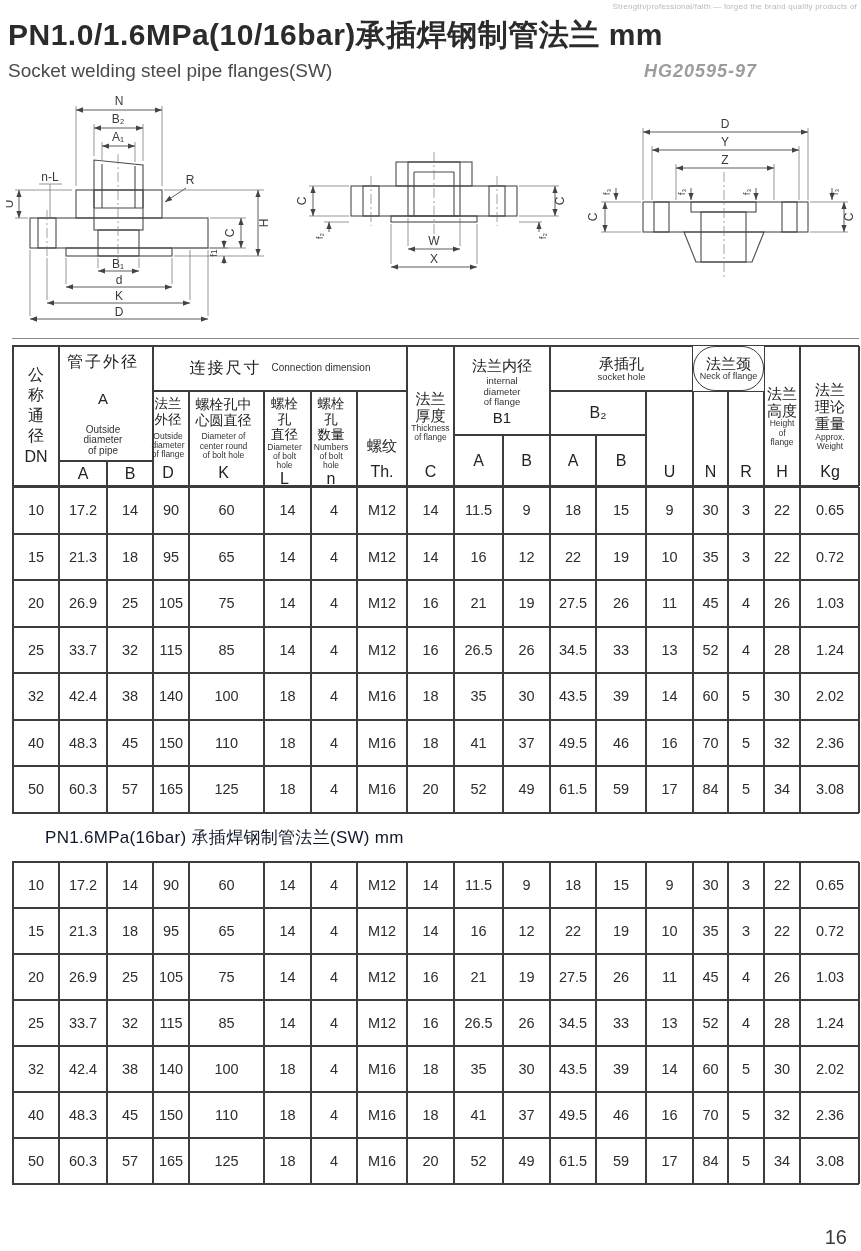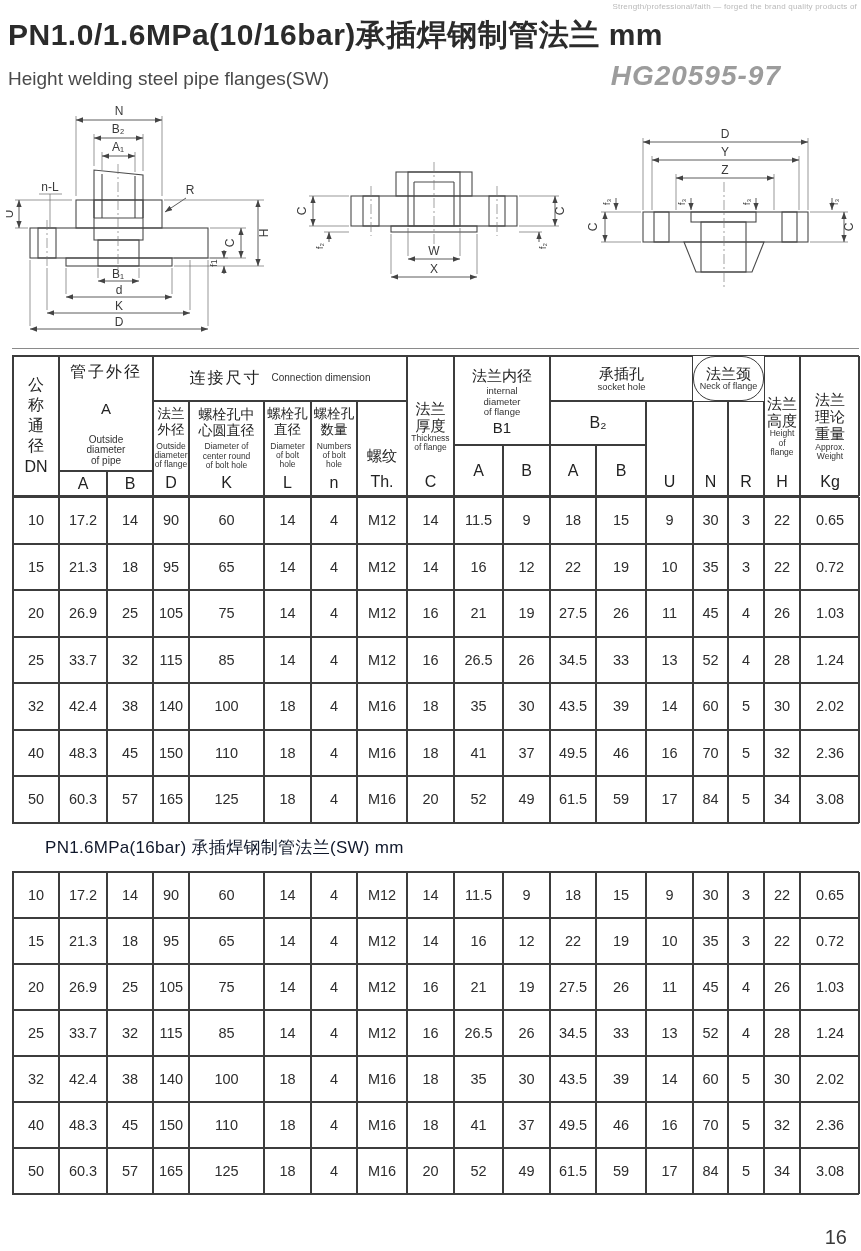--- a/index.html
+++ b/index.html
@@ -8,21 +8,21 @@
     font-family:"Liberation Sans", sans-serif; color:#2e2e2e; position:relative;
   }
   .page { width:861px; height:1251px; position:relative; }
 
   
   .tagline { text-align:right; padding:2px 4px 0 0; font-size:8px; color:#b9b9b9; letter-spacing:.2px; }
   .website { text-align:right; padding:1px 6px 0 0; font-size:16px; font-style:italic; color:#58b9e6; }
   .title   { padding:4px 0 0 8px; font-size:30px; color:#2b2b2b; letter-spacing:.5px; white-space:nowrap;font-weight:bold; }
   .subtitle-row { display:flex; align-items:baseline; padding:4px 0 0 8px; }
   .subtitle { font-size:19px; color:#4a4a4a; }
-  .hg { margin-left:auto; margin-right:80px; font-size:28px; font-style:italic; font-weight:bold; color:#9c9c9c; letter-spacing:1px; }
+  .hg { margin-left:auto; margin-right:104px; font-size:18px; font-style:italic; font-weight:bold; color:#9c9c9c; letter-spacing:1px; }
 
   
   .drawings { position:relative; height:240px; margin-top:6px; }
   .dwg { position:absolute; }
   .dwg text { font-family:"Liberation Sans", sans-serif; fill:#3a3a3a; font-size:12px; text-anchor:middle; }
   .dwg .sm { font-size:9px; }
   .ol  { stroke:#4a4a4a; stroke-width:1.1; fill:none; }
   .ext { stroke:#6a6a6a; stroke-width:.7; fill:none; }
   .dim { stroke:#4a4a4a; stroke-width:.9; fill:none; }
   .cl  { stroke:#7a7a7a; stroke-width:.7; fill:none; stroke-dasharray:10 3 2 3; }
@@ -38,21 +38,21 @@
   #tbody2 { grid-auto-rows:46px; }
   .th, .td { border:1px solid #3c3c3c; display:flex; align-items:center; justify-content:center; text-align:center; position:relative; }
   .td { font-size:14.5px; color:#2d2d2d; }
   .th { flex-direction:column; }
   .cn { font-size:15px; color:#222; white-space:pre-line; line-height:1.15; }
   .cn-big { font-size:16px; letter-spacing:2px; }
   .en { font-size:8.5px; color:#333; white-space:pre-line; line-height:1.08; }
   .sym { font-size:15px; color:#222; }
   .letter { font-size:16px; color:#222; }
   .abs-bottom { position:absolute; bottom:4px; left:0; right:0; text-align:center; }
-  .stack-sb { justify-content:space-between; padding:4px 0 3px 0; }
+  .stack-sb { justify-content:space-between; padding:4px 6px 3px 0; }
   .gap4 > * { margin-top:2px; }
   .dn-cell .cn { font-size:16px; line-height:1.28; }
   .inline-grp { flex-direction:row; gap:10px; align-items:center; }
 
   
   .h-dn   { grid-column:1;      grid-row:1/5; }
   .h-pipe { grid-column:2/4;    grid-row:1/4; }
   .h-conn { grid-column:4/9;    grid-row:1/2; }
   .h-c    { grid-column:9;      grid-row:1/5; }
   .h-b1   { grid-column:10/12;  grid-row:1/3; }
@@ -80,21 +80,21 @@
   .pagenum { position:absolute; right:14px; bottom:2px; font-size:20px; color:#3a3a3a; }
 </style>
 </head>
 <body>
 
 <div class="page">
 
   <div class="tagline">Strength/professional/faith — forged the brand quality products of</div>
   <div class="title">PN1.0/1.6MPa(10/16bar)承插焊钢制管法兰  mm</div>
   <div class="subtitle-row">
-    <span class="subtitle">Height welding steel pipe flanges(SW)</span>
+    <span class="subtitle">Socket welding steel pipe flanges(SW)</span>
     <span class="hg">HG20595-97</span>
   </div>
 
   <div class="drawings">
 
     <svg class="dwg" style="left:6px; top:2px;" width="292" height="236" viewBox="0 0 292 236">
       <defs>
         <marker id="m1" markerWidth="9" markerHeight="6" refX="8" refY="3" orient="auto-start-reverse">
             <path d="M0,0 L8,3 L0,6 z" fill="#444"></path>
           </marker>

